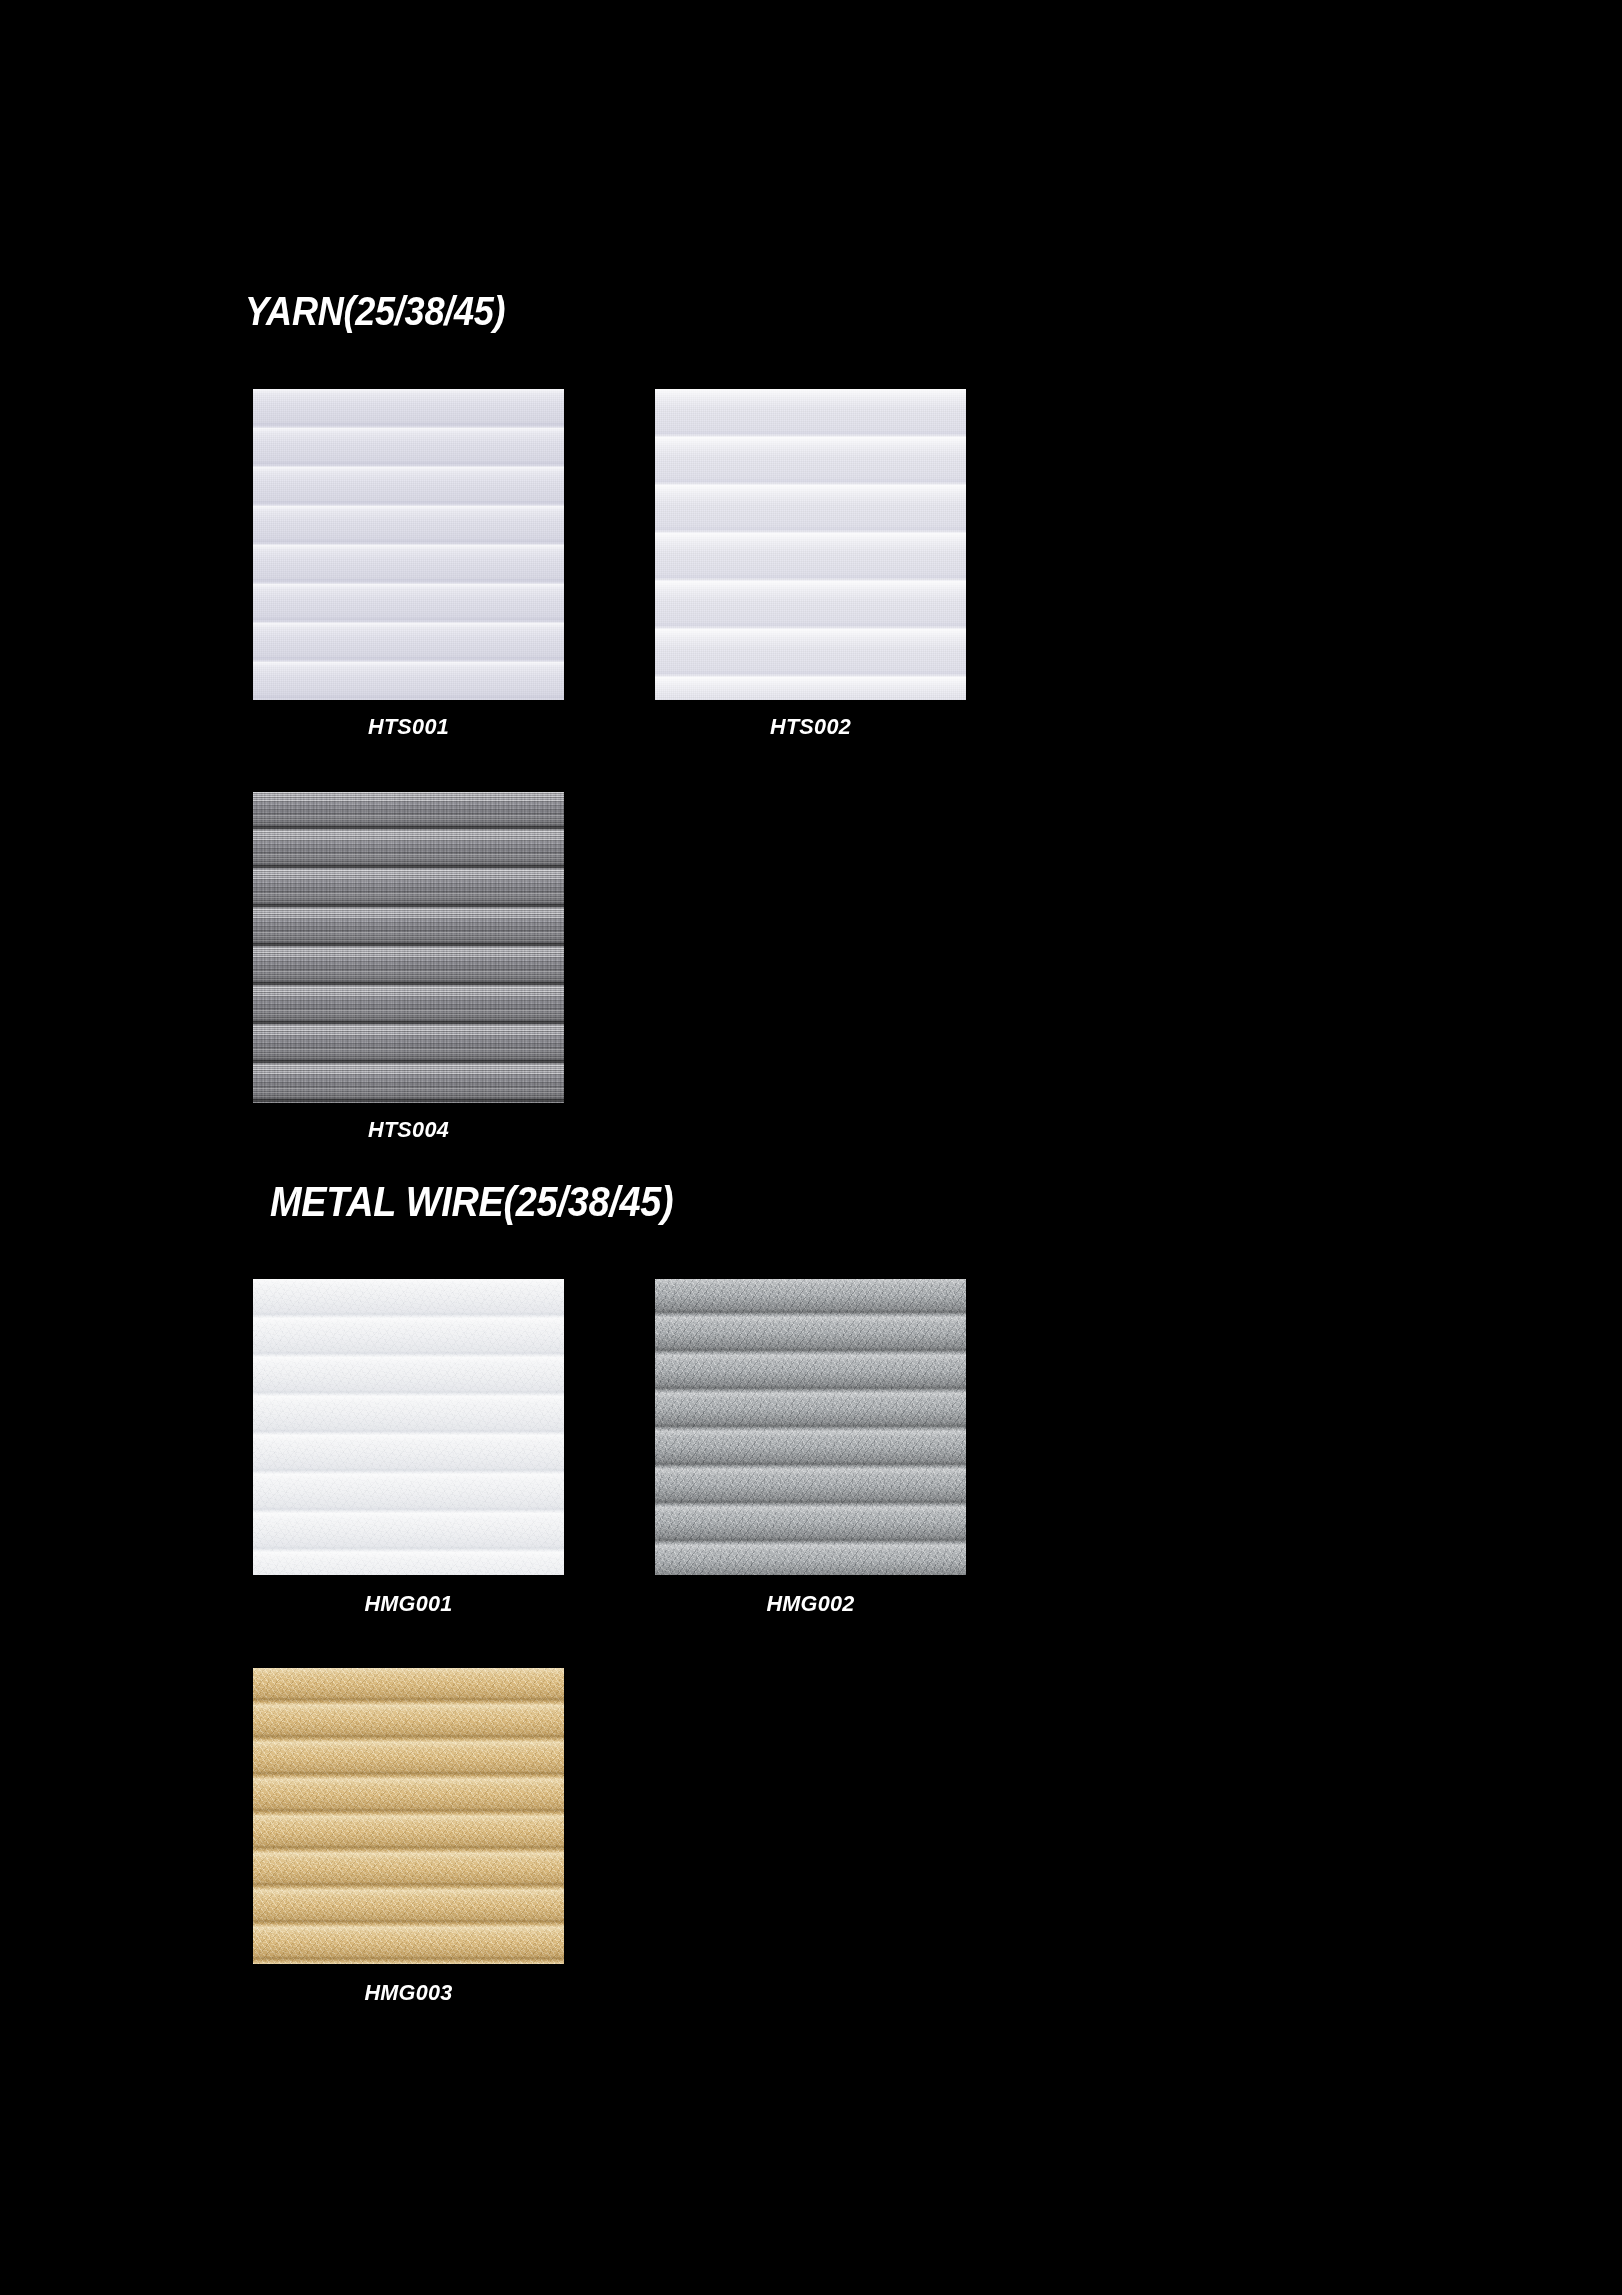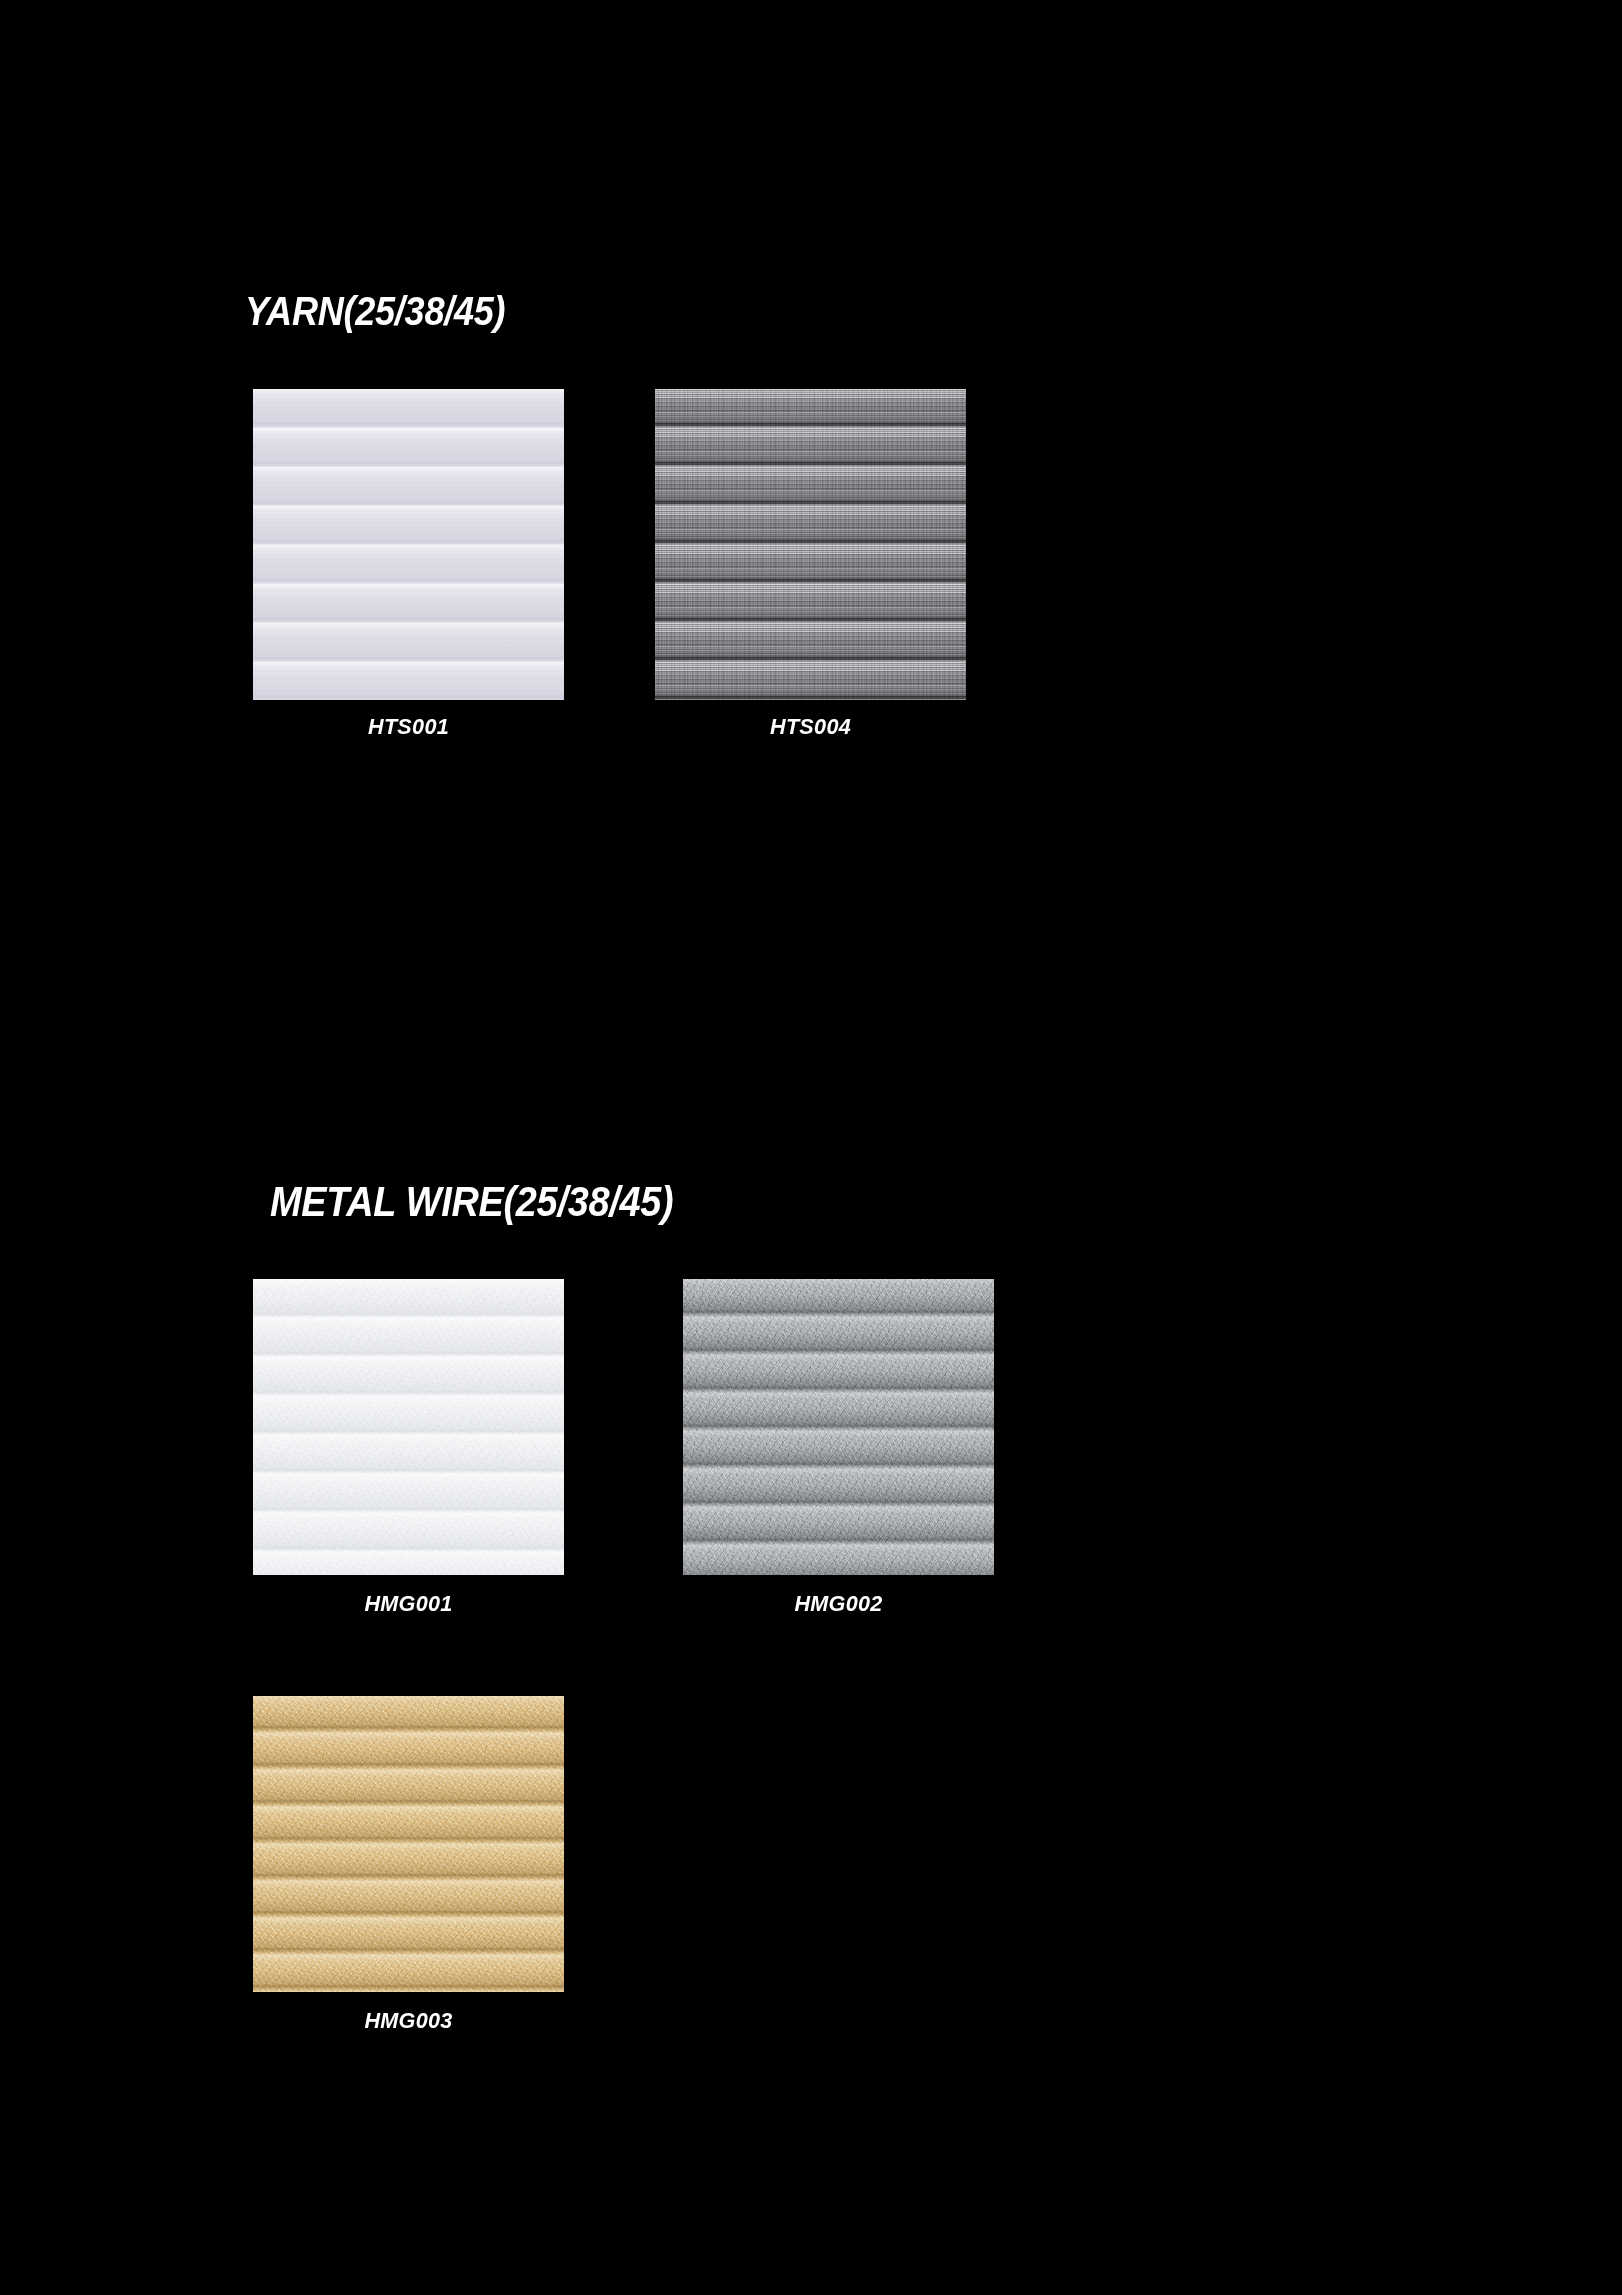--- a/index.html
+++ b/index.html
@@ -57,21 +57,21 @@
   
   .grid {
     position: absolute;
     left: 245px;
     display: flex;
     flex-wrap: wrap;
     width: 1099px;
     gap: 0px;
   }
   #grid-yarn  { top: 381px; }
-  #grid-metal { top: 1271px; gap: 28px; }
+  #grid-metal { top: 1271px; }
 
   .cell {
     width: 386px;
     margin: 0;
     padding: 8px;
   }
   #grid-yarn  .cell { height: 387px; }
   #grid-metal .cell { height: 373px; }
 
   .swatch {
@@ -295,20 +295,27 @@
   <div class="grid" id="grid-yarn">
 
     <div class="cell">
       <div class="swatch hts001">
         <div class="tex weave"></div>
         <div class="tex hts001-shade"></div>
       </div>
       <div class="caption">HTS001</div>
     </div>
 
+    <div class="cell">
+      <div class="swatch hts002">
+        <div class="tex weave"></div>
+        <div class="tex hts002-shade"></div>
+      </div>
+      <div class="caption">HTS002</div>
+    </div>
 
 
     <div class="cell">
       <div class="swatch hts004">
         <div class="tex hts004-vert"></div>
         <div class="tex hts004-striae"></div>
         <div class="tex hts004-pleat"></div>
       </div>
       <div class="caption">HTS004</div>
     </div>

